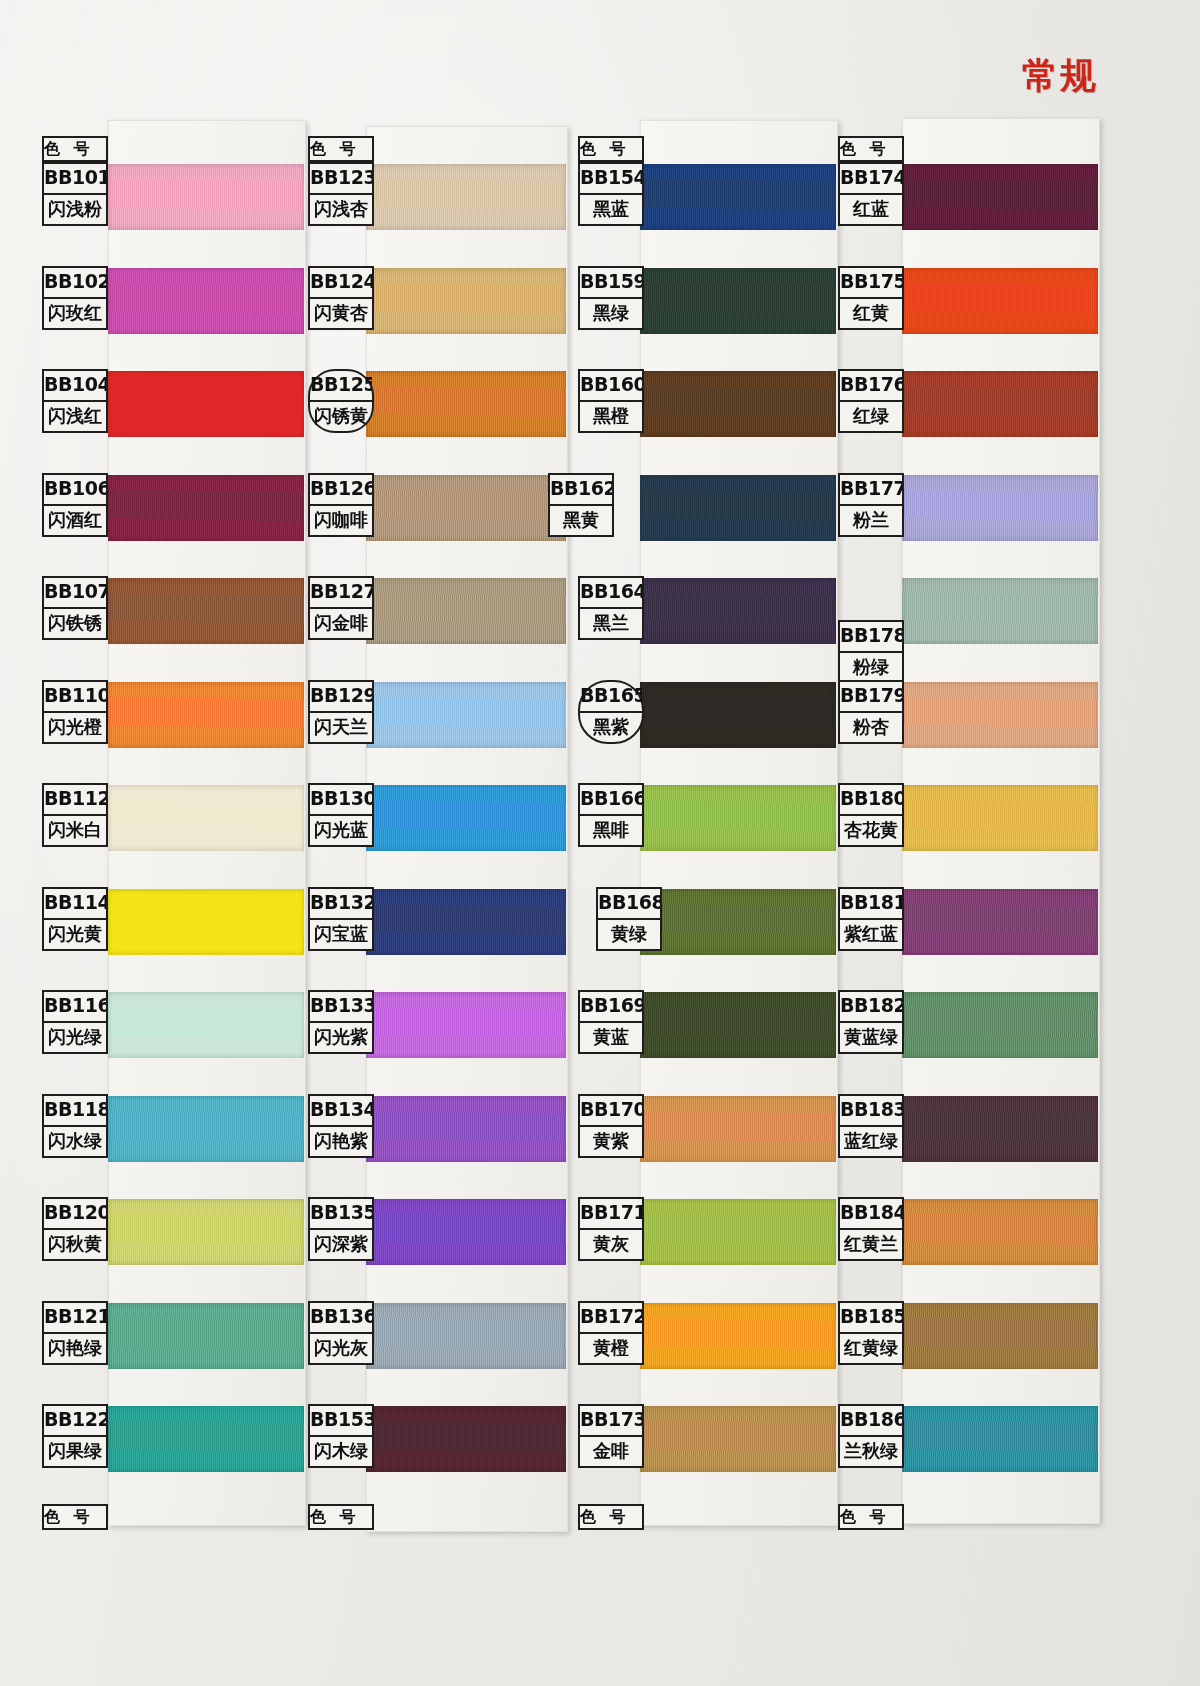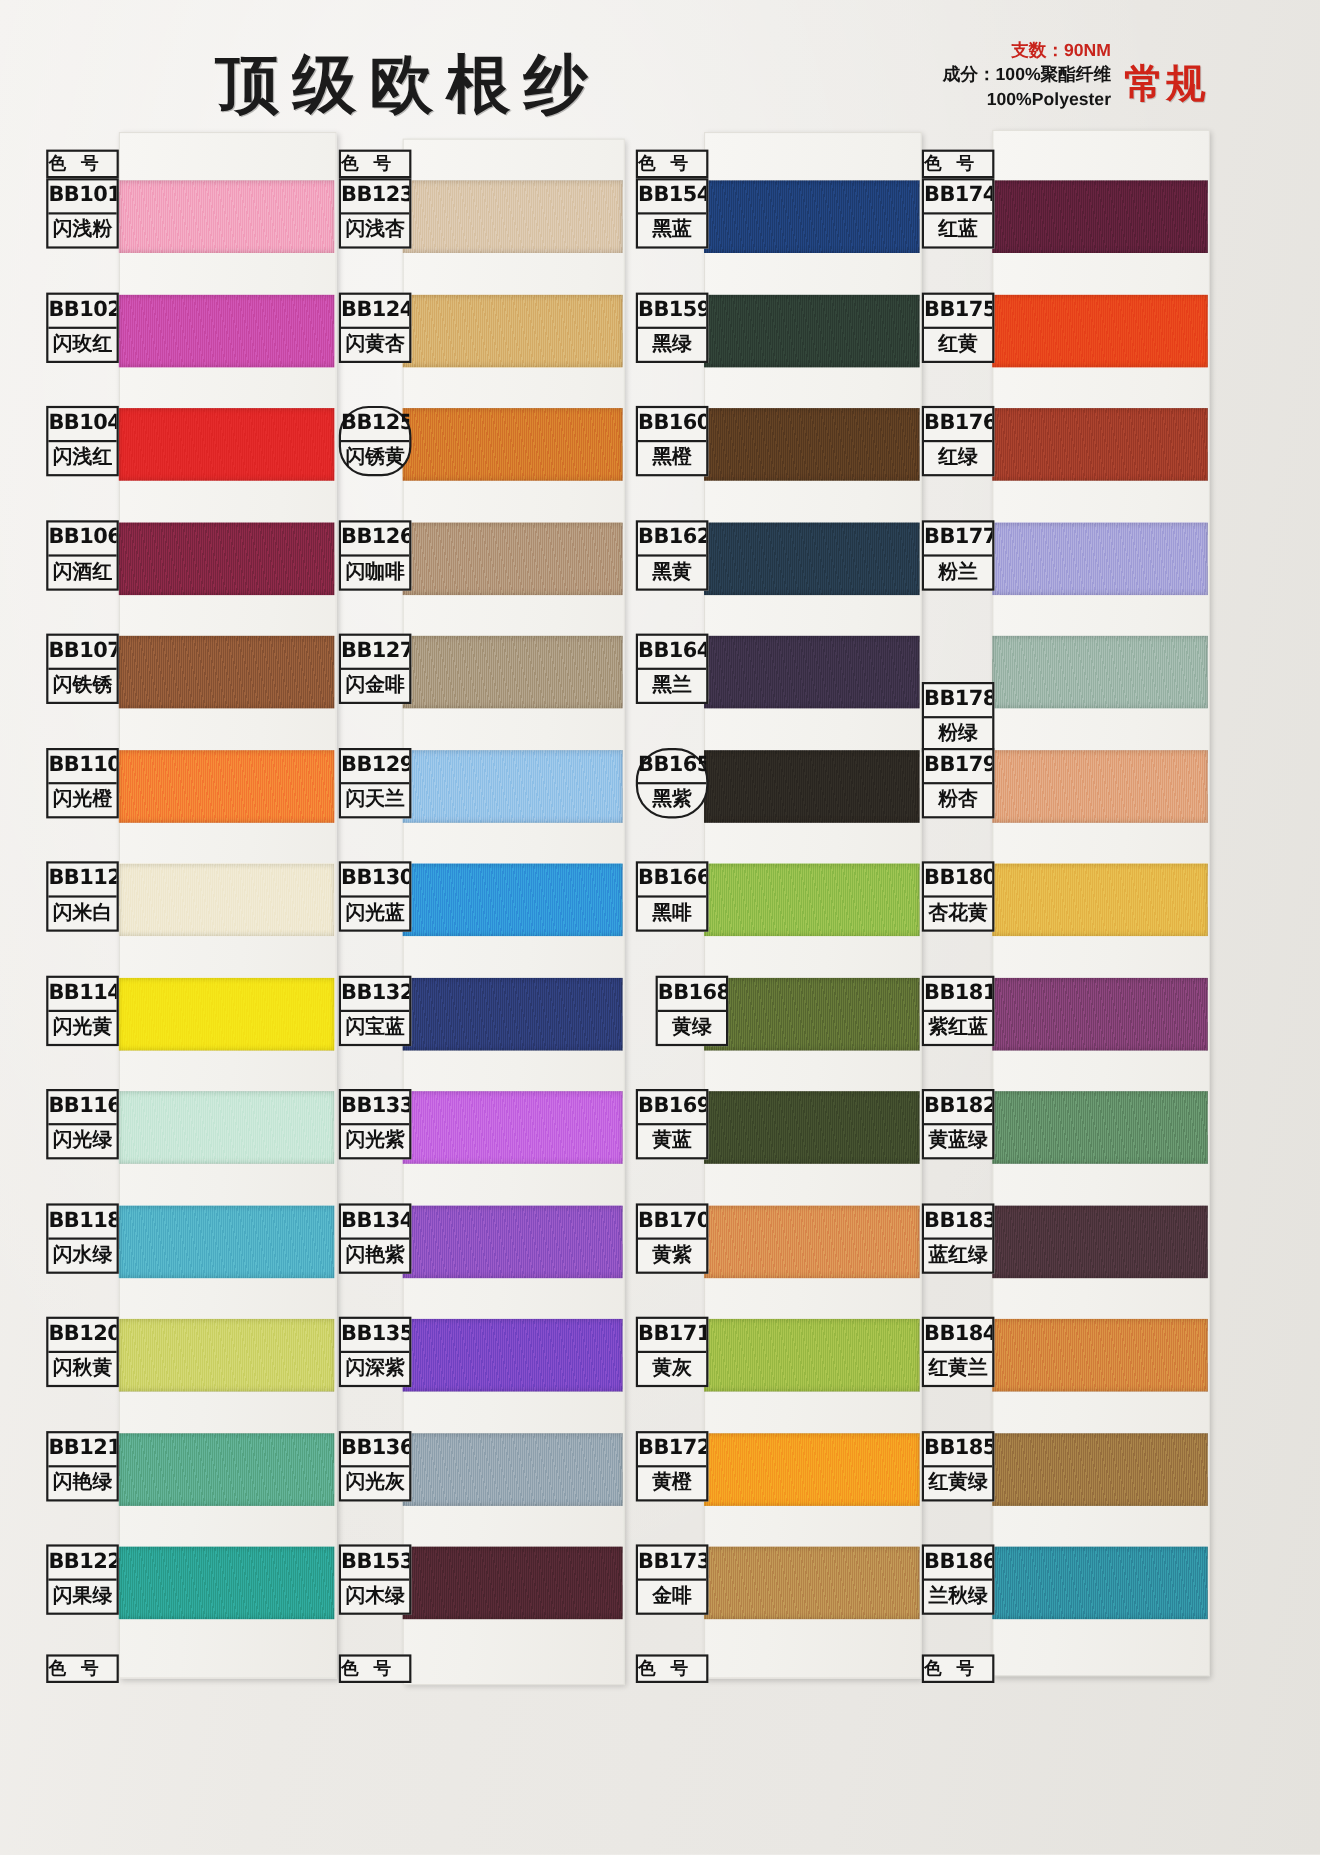--- a/index.html
+++ b/index.html
@@ -90,32 +90,20 @@
     text-align:left;line-height:22px;font-size:16px;font-weight:700;color:#111;
     font-family:"DejaVu Sans","Liberation Sans",sans-serif;letter-spacing:4px;
   }
 </style>
 </head>
 <body>
 
 <div class="paper-bg"></div>
 
 <div class="header">
-  <div class="title">顶级欧根纱</div>
-  <div class="spec">
-    <div class="spec-row">
-      <span class="spec-key">支数：</span><span class="spec-val">90NM</span>
-    </div>
-    <div class="spec-row dark">
-      <span class="spec-key">成分：</span><span class="spec-val">100%聚酯纤维</span>
-    </div>
-    <div class="spec-row dark">
-      <span class="spec-val">100%Polyester</span>
-    </div>
-  </div>
   <div class="badge">常规</div>
 </div>
 
 <div class="board" id="board">
     <div class="column" style="left: 0px;">
       <div class="card" style="left: 108px; top: 2px; width: 196px; height: 1403.5px;"></div>
       <div class="hdr-lbl" style="left: 42px; top: 18px;">色 号</div>
       <div class="swatch" style="left: 108px; top: 46px; width: 196px; height: 66px;">
         <i style="--c: #f2a0bd;"></i>
       </div>
@@ -325,21 +313,21 @@
       <div class="swatch" style="left: 640px; top: 253px; width: 196px; height: 66px;">
         <i style="--c: #583a20;"></i>
       </div>
       <div class="lbl" style="left: 578px; top: 251px;">
         <div class="code">BB160</div>
         <div class="name">黑橙</div>
       </div>
       <div class="swatch" style="left: 640px; top: 356.5px; width: 196px; height: 66px;">
         <i style="--c: #25394a;"></i>
       </div>
-      <div class="lbl" style="left: 578px; top: 354.5px;">
+      <div class="lbl" style="left: 548px; top: 354.5px;">
         <div class="code">BB162</div>
         <div class="name">黑黄</div>
       </div>
       <div class="swatch" style="left: 640px; top: 460px; width: 196px; height: 66px;">
         <i style="--c: #3a2f46;"></i>
       </div>
       <div class="lbl" style="left: 578px; top: 458px;">
         <div class="code">BB164</div>
         <div class="name">黑兰</div>
       </div>

